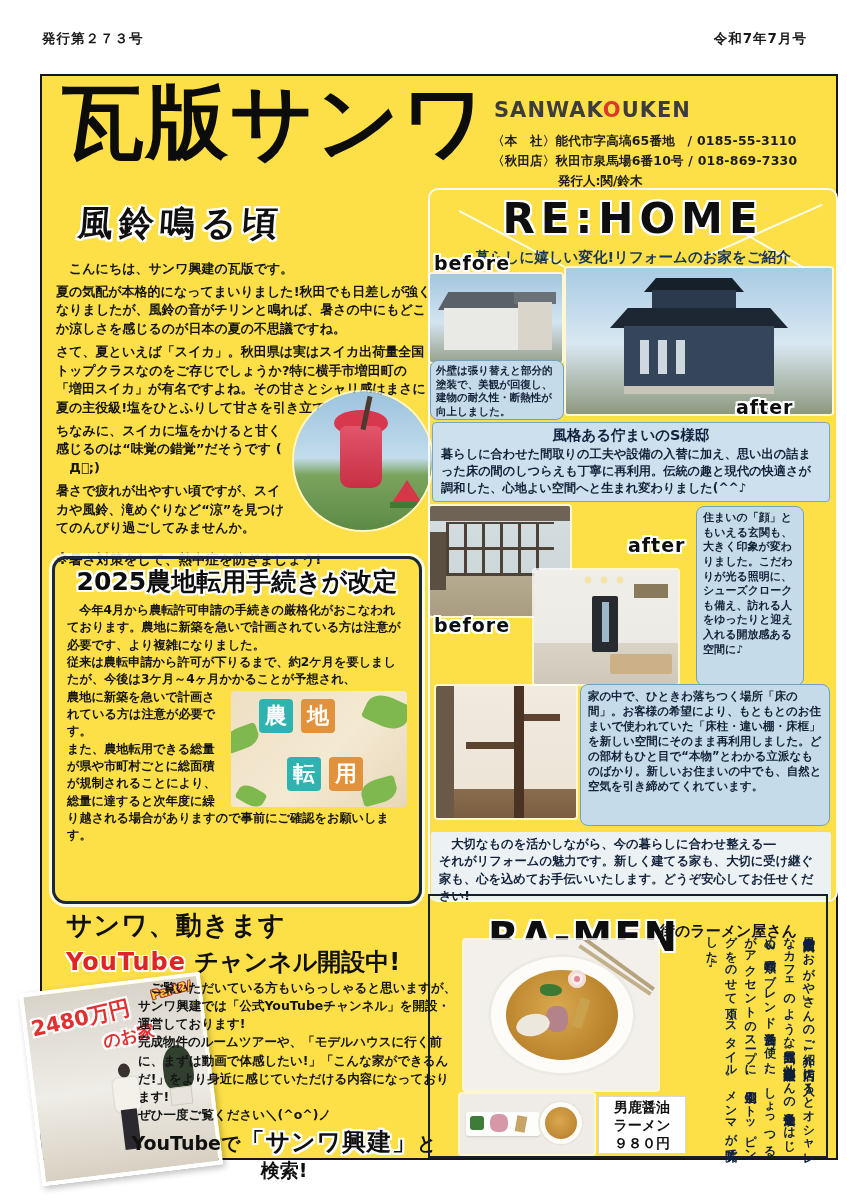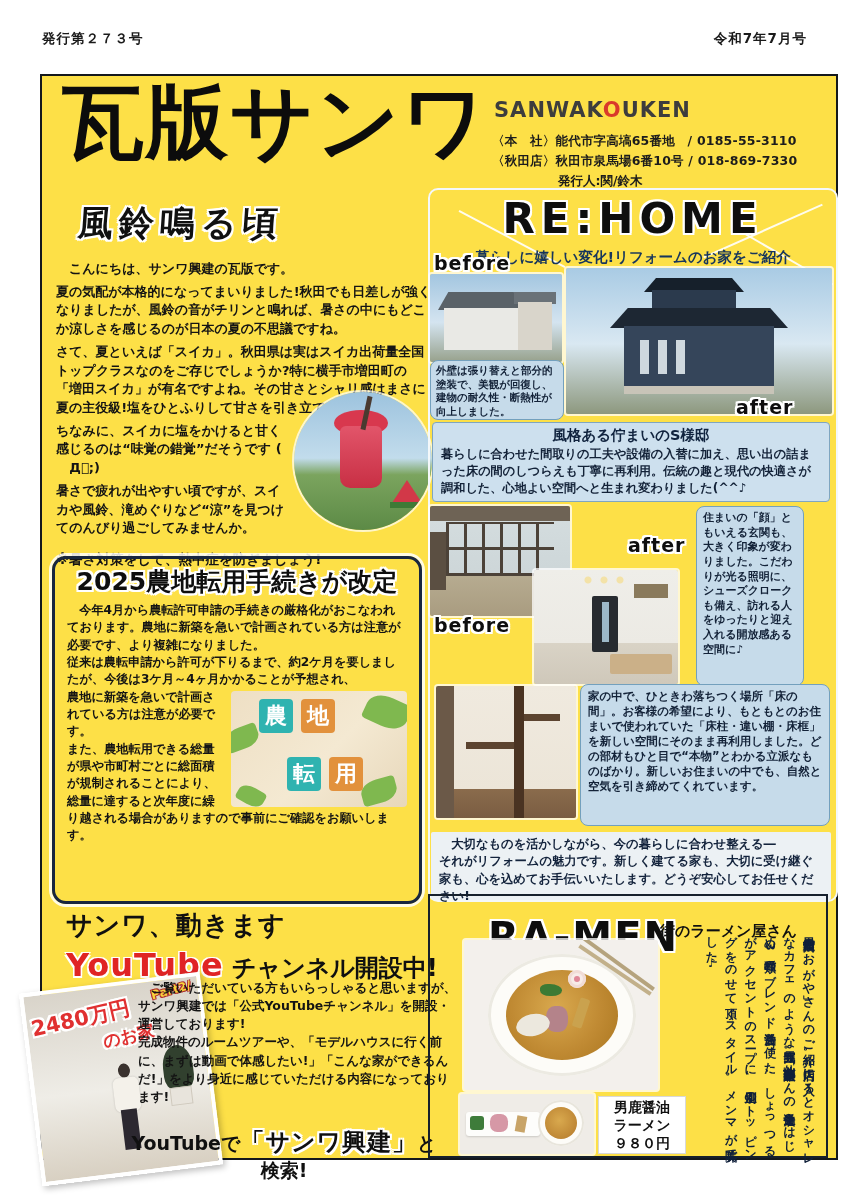--- a/index.html
+++ b/index.html
@@ -49,21 +49,21 @@
   .blk.teal{background:#2fb3b0;} .blk.orange{background:#e2913c;}
   .blk1{left:28px;top:8px;} .blk2{left:70px;top:8px;} .blk3{left:56px;top:66px;} .blk4{left:98px;top:66px;}
   .leaf{position:absolute;background:#7fb84f;border-radius:50% 4px 50% 4px;}
   .leaf1{left:-6px;top:36px;width:34px;height:22px;transform:rotate(-20deg);}
   .leaf2{right:-2px;top:6px;width:44px;height:30px;transform:rotate(25deg);}
   .leaf3{right:10px;bottom:4px;width:36px;height:24px;transform:rotate(-15deg);}
   .leaf4{left:6px;bottom:2px;width:28px;height:18px;transform:rotate(30deg);}
   
   .yt-head1{left:24px;top:832px;font-size:26px;font-weight:800;color:#101010;letter-spacing:1px;}
   .yt-head2{left:24px;top:870px;font-size:24px;font-weight:800;color:#101010;}
-  .yt-red{color:#e02424;font-size:32px;letter-spacing:1px;text-shadow:-1.5px -1.5px 0 #fff,1.5px -1.5px 0 #fff,-1.5px 1.5px 0 #fff,1.5px 1.5px 0 #fff;}
+  .yt-red{color:#e02424;font-size:24px;letter-spacing:1px;text-shadow:-1.5px -1.5px 0 #fff,1.5px -1.5px 0 #fff,-1.5px 1.5px 0 #fff,1.5px 1.5px 0 #fff;}
   .yt-body{left:96px;top:903px;width:320px;font-size:12.5px;line-height:1.45;font-weight:600;color:#141414;}
   .yt-body p{margin:0;}
   .yt-search{left:86px;top:1050px;width:312px;text-align:center;font-weight:800;color:#101010;font-size:19px;}
   .yt-search .brand-big{font-size:24px;letter-spacing:1px;}
   .thumb{left:-12px;top:906px;width:174px;height:186px;transform:rotate(-7deg);border:4px solid #fff;
     box-shadow:2px 3px 6px rgba(0,0,0,.25);background:linear-gradient(180deg,#d9d4ca 0%,#efede7 55%,#d8d0c2 100%);overflow:hidden;}
   .thumb-part{position:absolute;right:6px;top:4px;color:#f6d43c;font-size:12px;font-weight:800;transform:rotate(-8deg);
     text-shadow:1px 1px 0 #b03030,-1px 1px 0 #b03030,1px -1px 0 #b03030,-1px -1px 0 #b03030;}
   .thumb-price{position:absolute;left:4px;top:14px;color:#e03030;font-size:21px;font-weight:800;transform:rotate(-6deg);
     text-shadow:-2px -2px 0 #fff,2px -2px 0 #fff,-2px 2px 0 #fff,2px 2px 0 #fff;}
@@ -229,20 +229,21 @@
       <div class="plant-pot"></div>
       <div class="person">
         <div class="head"></div>
         <div class="shirt"></div>
         <div class="pants"></div>
       </div>
     </div>
     <div class="abs yt-body">
       <p>　ご覧いただいている方もいらっしゃると思いますが、サンワ興建では「公式YouTubeチャンネル」を開設・運営しております!</p>
       <p>完成物件のルームツアーや、「モデルハウスに行く前に、まずは動画で体感したい!」「こんな家ができるんだ!」をより身近に感じていただける内容になっております!</p>
+      <p>ぜひ一度ご覧ください＼(^o^)ノ</p>
     </div>
     <div class="abs yt-search">
       <span>YouTubeで</span><span class="brand-big wglow">「サンワ興建」</span><span>と検索!</span>
     </div>
 
     <div class="abs rehome-frame">
       <div class="deco deco1"></div>
       <div class="deco deco2"></div>
       <div class="deco deco3"></div>
       <div class="abs rehome-title wglow">RE:HOME</div>

